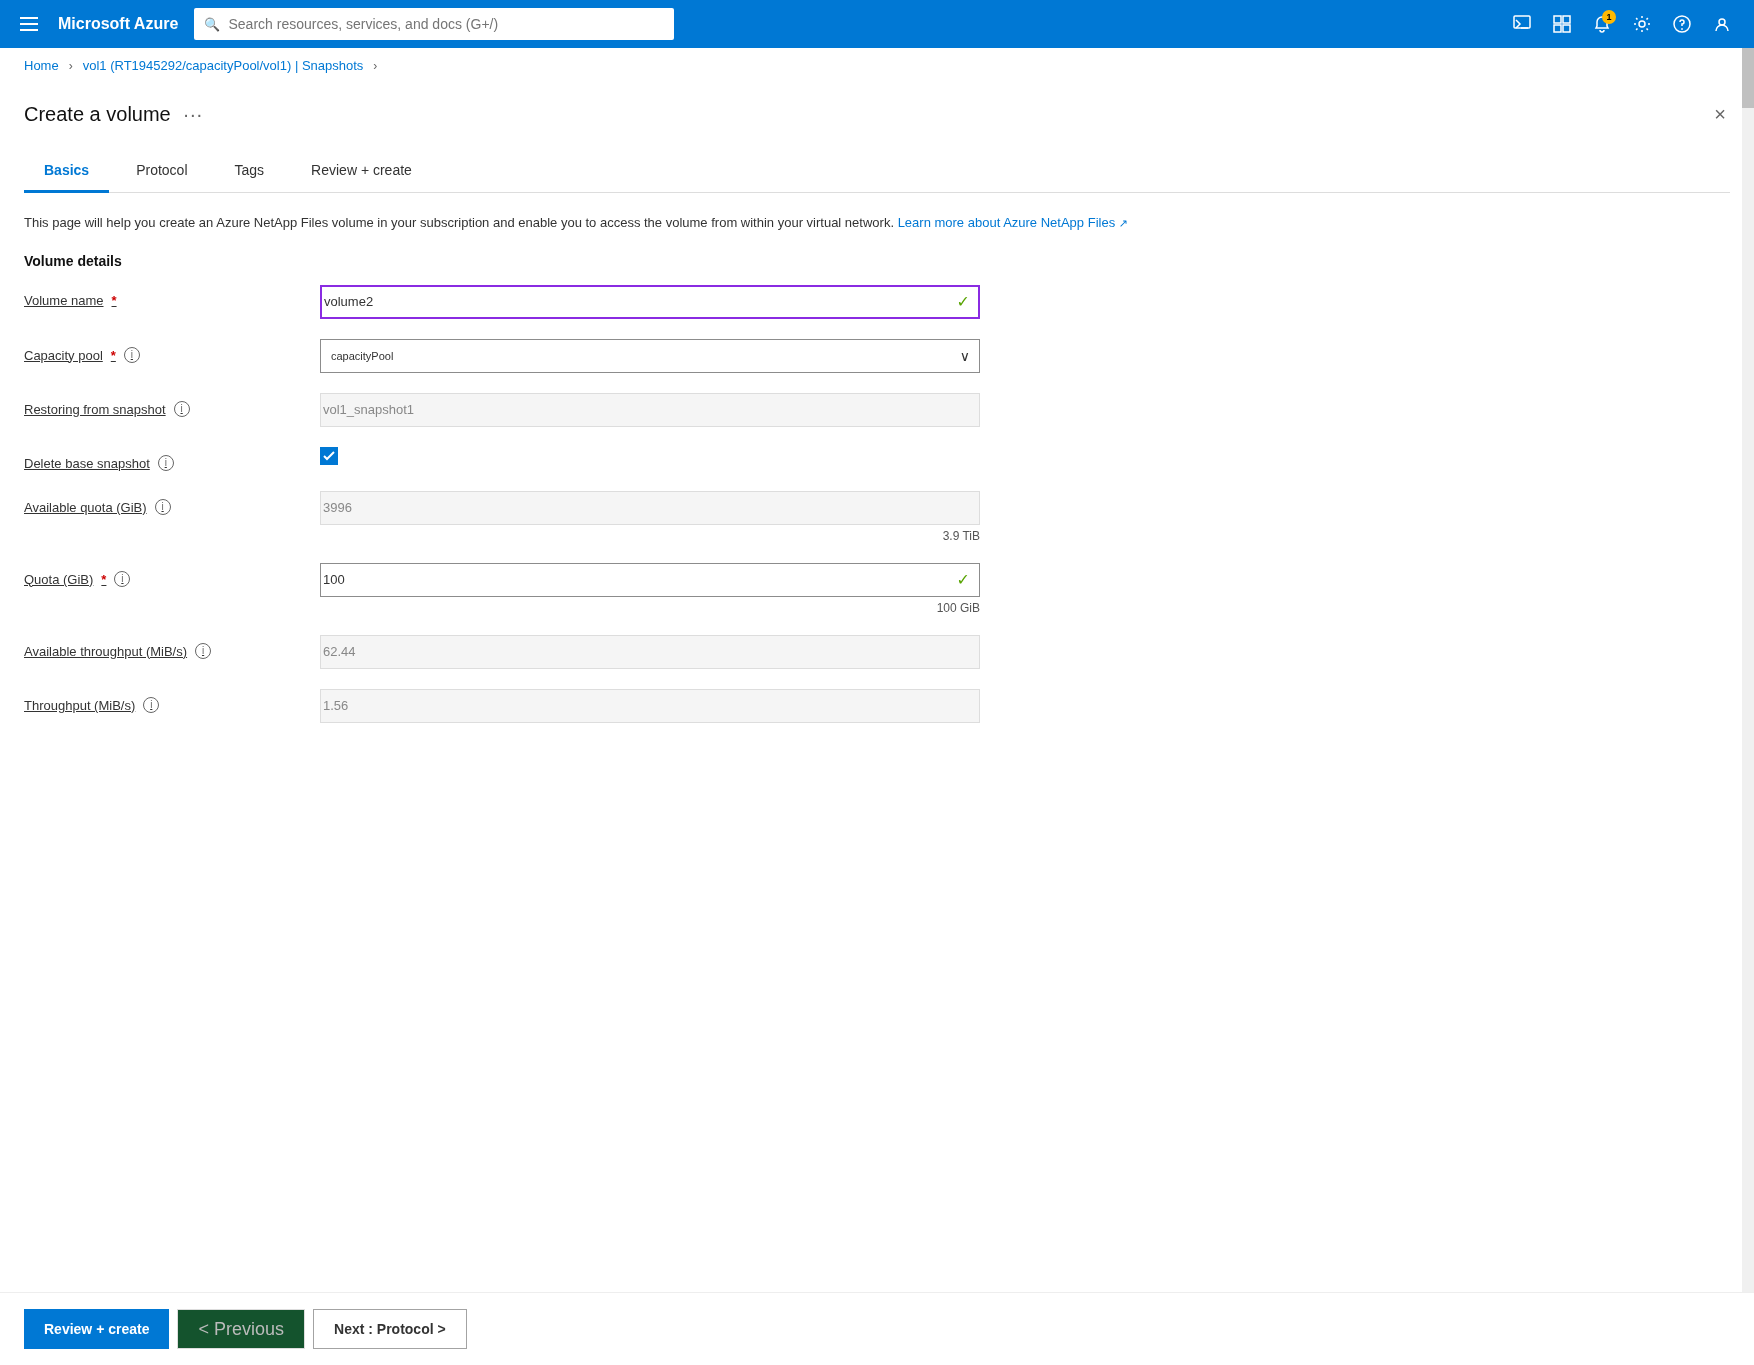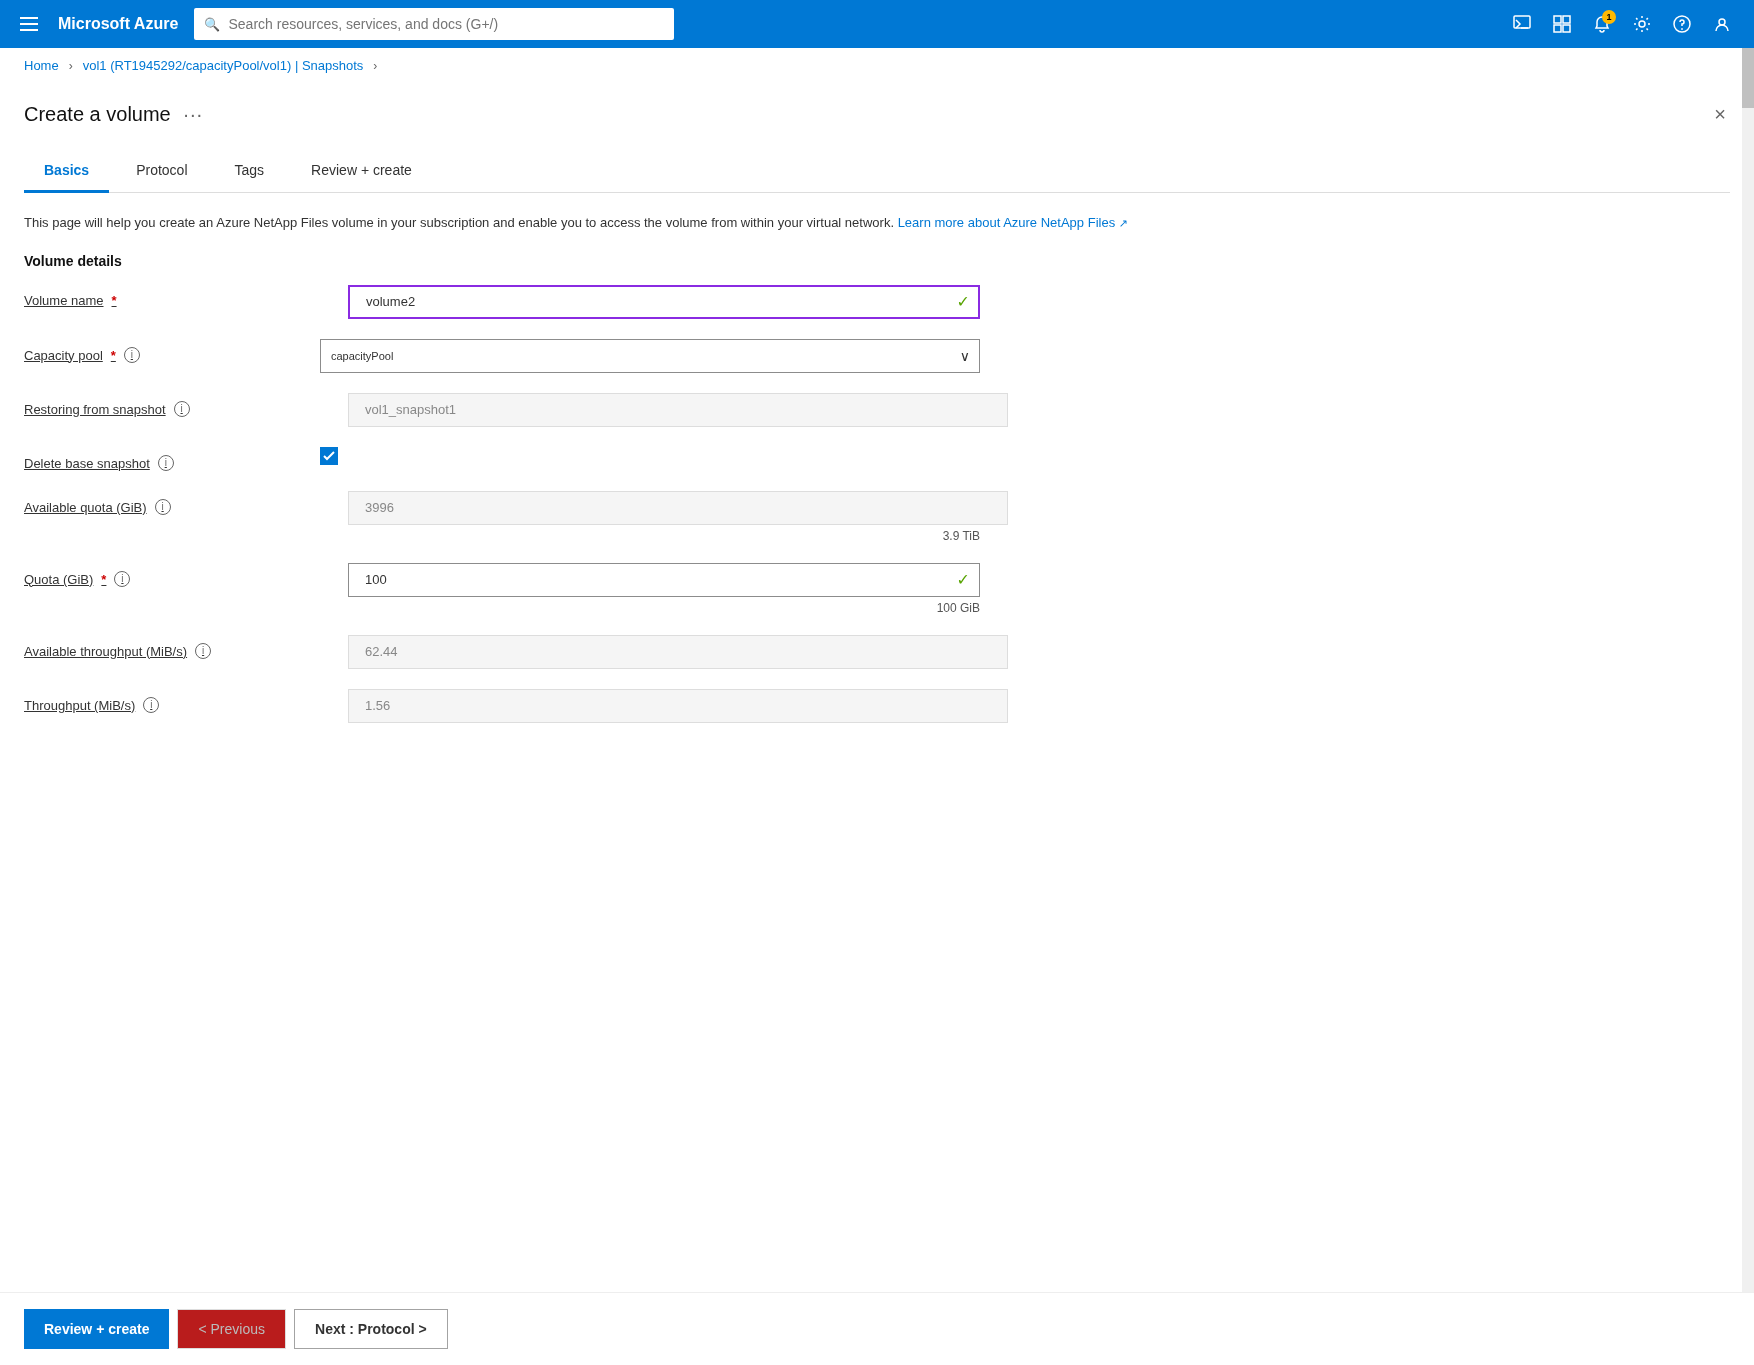--- a/index.html
+++ b/index.html
@@ -166,26 +166,25 @@
       font-size: 10px; color: #666; cursor: pointer;
     }
     .form-control-wrap {
       flex: 1;
       max-width: 660px;
     }
     .form-input {
       width: 100%;
       height: 34px;
       border: 1px solid #8c8c8c;
-      padding: 0 16px;
+      padding: 0 2px;
       font-size: 13px;
       color: #333;
       outline: none;
       border-radius: 0;
-      margin-left: 28px;
     }
     .form-input-disabled {
       background: #f5f5f5;
       color: #888;
       border: 1px solid #ddd;
     }
     .input-with-check {
       position: relative;
       display: flex;
       align-items: center;
@@ -279,25 +278,25 @@
       background: #0078d4;
       color: white;
       border: none;
       padding: 8px 20px;
       font-size: 14px;
       font-weight: 600;
       cursor: pointer;
       height: 40px;
     }
     .btn-secondary {
-      background: #b91c1c;
+      background: #14532d;
       color: #333;
       border: 1px solid #8c8c8c;
       padding: 8px 20px;
-      font-size: 14px;
+      font-size: 18px;
       cursor: pointer;
       height: 40px;
     }
     .btn-secondary:disabled { color: #bbb; border-color: #ddd; cursor: default; }
     .btn-outline {
       background: white;
       color: #333;
       border: 1px solid #a3a3a3;
       padding: 8px 20px;
       font-size: 14px;

